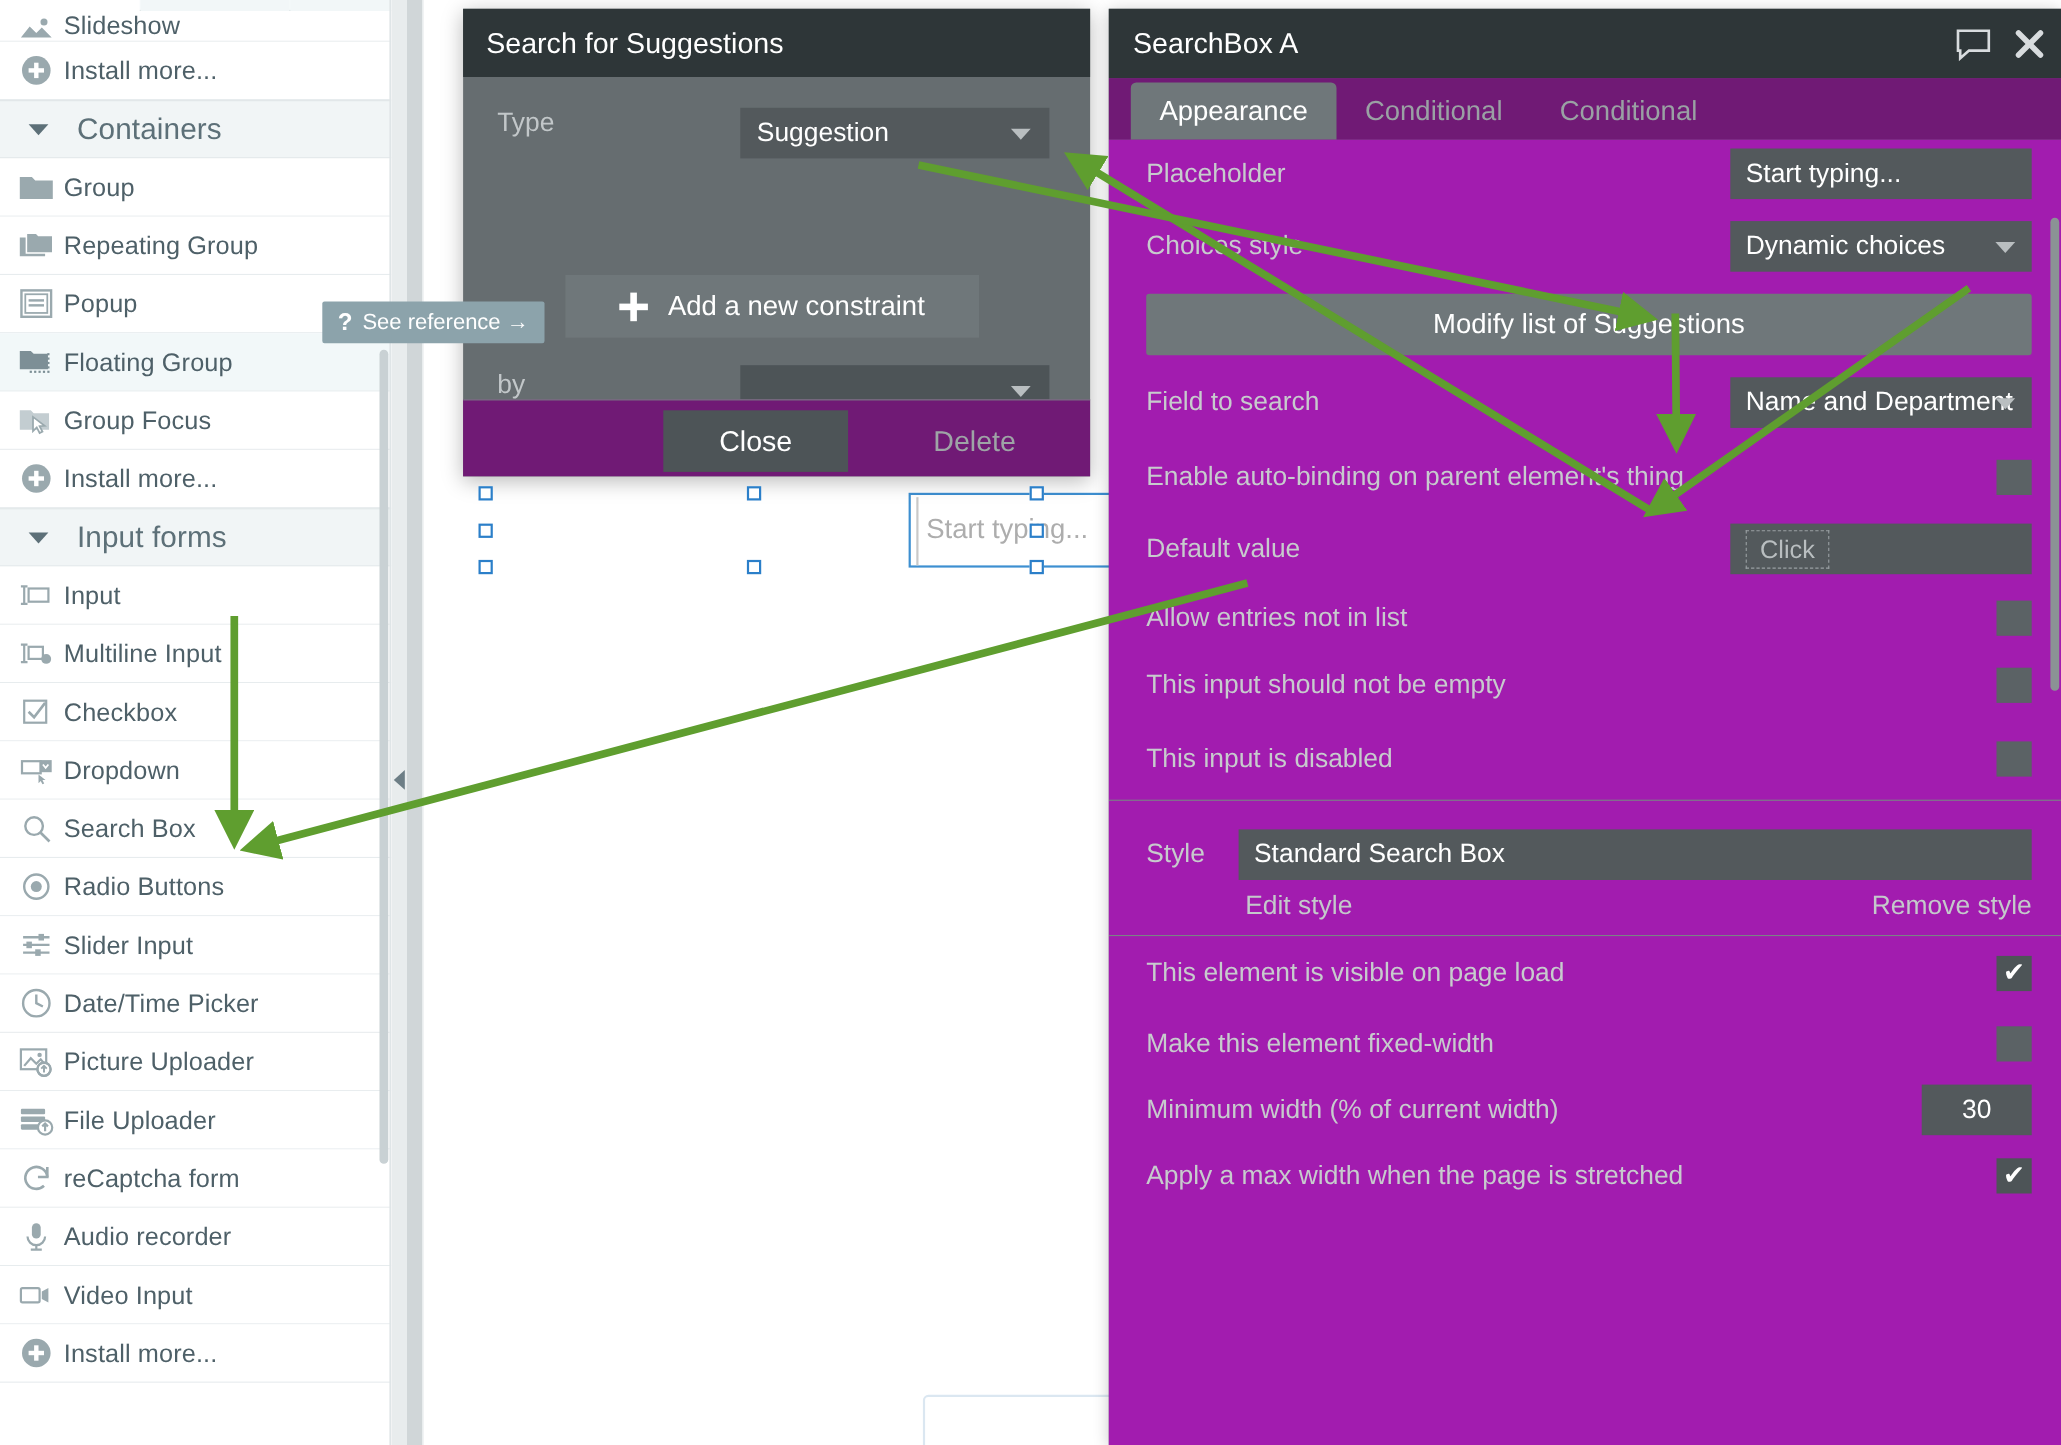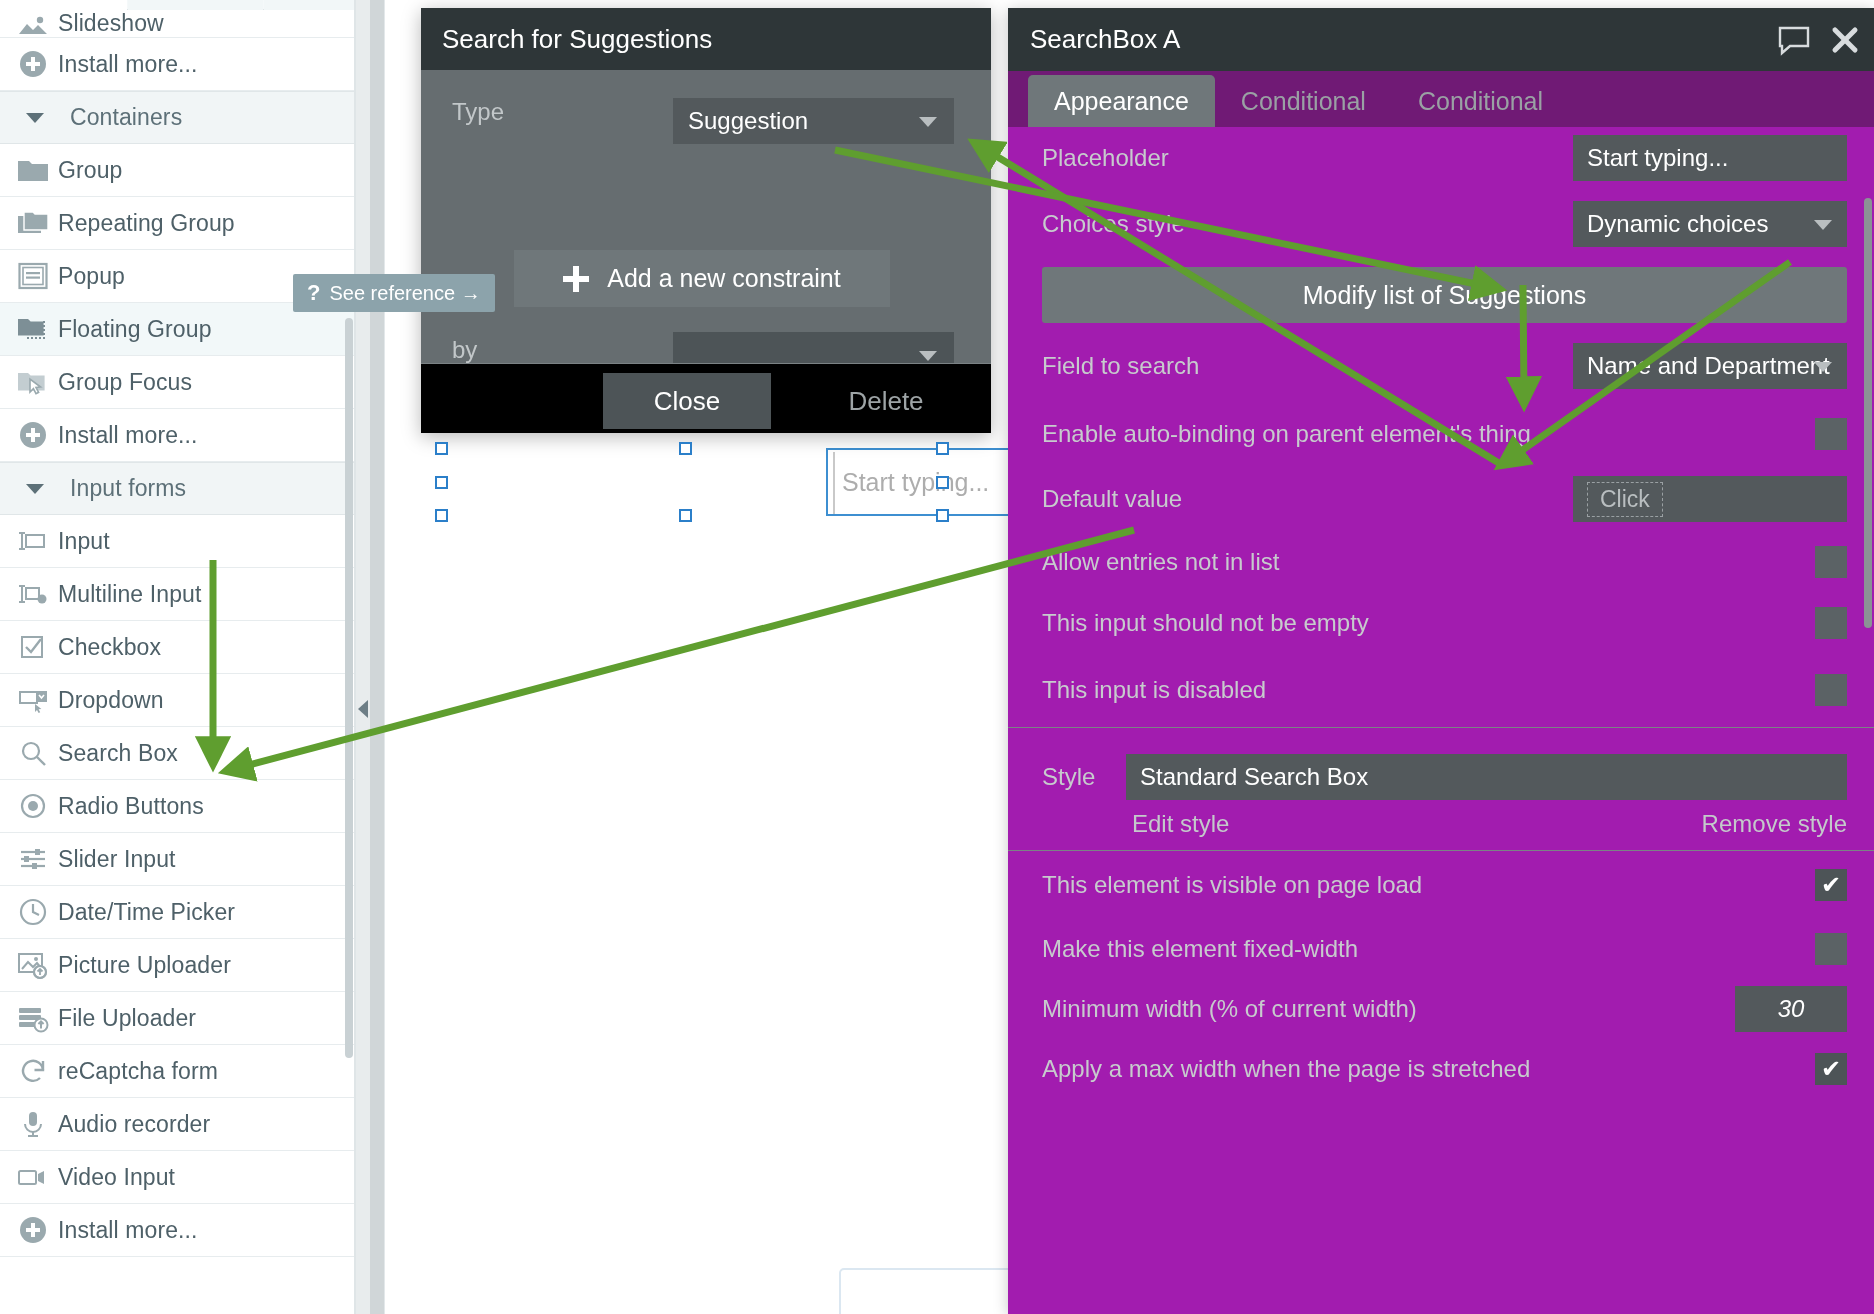--- a/index.html
+++ b/index.html
@@ -36,21 +36,21 @@
   .pal-row.selected { background: #f2f8f9; }
   .pal-ico {
     width: 34px; min-width: 34px; height: 34px; display: flex;
     align-items: center; justify-content: center; color: #9aa9ae; margin-right: 8px;
   }
   .pal-ico svg { display: block; }
   .pal-label {
     font-size: 23px; color: #4e6068; font-weight: 400; letter-spacing: .1px;
     white-space: nowrap;
   }
-  .pal-row.header .pal-label { color: #5d7078; padding-left: 26px; font-size: 23px; }
+  .pal-row.header .pal-label { color: #5d7078; padding-left: 26px; font-size: 27px; }
   .caret-d {
     width: 0; height: 0; border-left: 9px solid transparent; border-right: 9px solid transparent;
     border-top: 10px solid #5d7078; margin-left: 10px;
   }
   .pal-scroll {
     position: absolute; right: 3px; top: 318px; width: 8px; height: 740px;
     background: #c9d1d4; border-radius: 4px;
   }
   .pal-edge { position:absolute; right:0; top:0; width:2px; height:1314px; background:#dfe5e7; }
 
@@ -133,21 +133,21 @@
   }
   .plus {
     position: relative; width: 26px; height: 26px;
   }
   .plus::before, .plus::after {
     content:""; position:absolute; background:#ffffff;
   }
   .plus::before { left: 0; top: 10px; width: 26px; height: 6px; }
   .plus::after { left: 10px; top: 0; width: 6px; height: 26px; }
   .modal-footer {
-    position: relative; height: 70px; border-top: 1px solid #7b8285; background:#000000;
+    position: relative; height: 70px; border-top: 1px solid #7b8285; background:#701a75;
   }
   .modal-btn-close {
     position: absolute; left: 182px; top: 9px; width: 168px; height: 56px;
     background: #4d5457; color: #fff; font-size: 26px;
     display: flex; align-items: center; justify-content: center;
   }
   .modal-btn-delete {
     position: absolute; left: 390px; top: 9px; width: 150px; height: 56px;
     color: #9ea4a6; font-size: 26px;
     display: flex; align-items: center; justify-content: center;
@@ -191,21 +191,21 @@
   .p-row { position: relative; height: 59px; }
   .p-label {
     position: absolute; left: 34px; top: 50%; transform: translateY(-50%);
     color: #c7cbcd; font-size: 24px; white-space: nowrap;
   }
   .p-field {
     position: absolute; right: 27px; top: 50%; transform: translateY(-50%);
     width: 274px; height: 46px; background: #53595c; color: #ffffff;
     font-size: 24px; display: flex; align-items: center; padding-left: 14px;
   }
-  .p-field.num { justify-content: center; padding-left: 0; width: 112px; font-style: italic; }
+  .p-field.num { justify-content: center; padding-left: 0; width: 100px; }
   .p-field .caret {
     position: absolute; right: 15px; top: 50%; margin-top: -4px;
     width: 0; height: 0; border-left: 9px solid transparent;
     border-right: 9px solid transparent; border-top: 10px solid #b9bec0;
   }
   .p-field .click-chip {
     border: 1px dashed #9aa0a3; color: #b9bec0; font-size: 23px;
     padding: 3px 12px;
   }
   .p-check {

